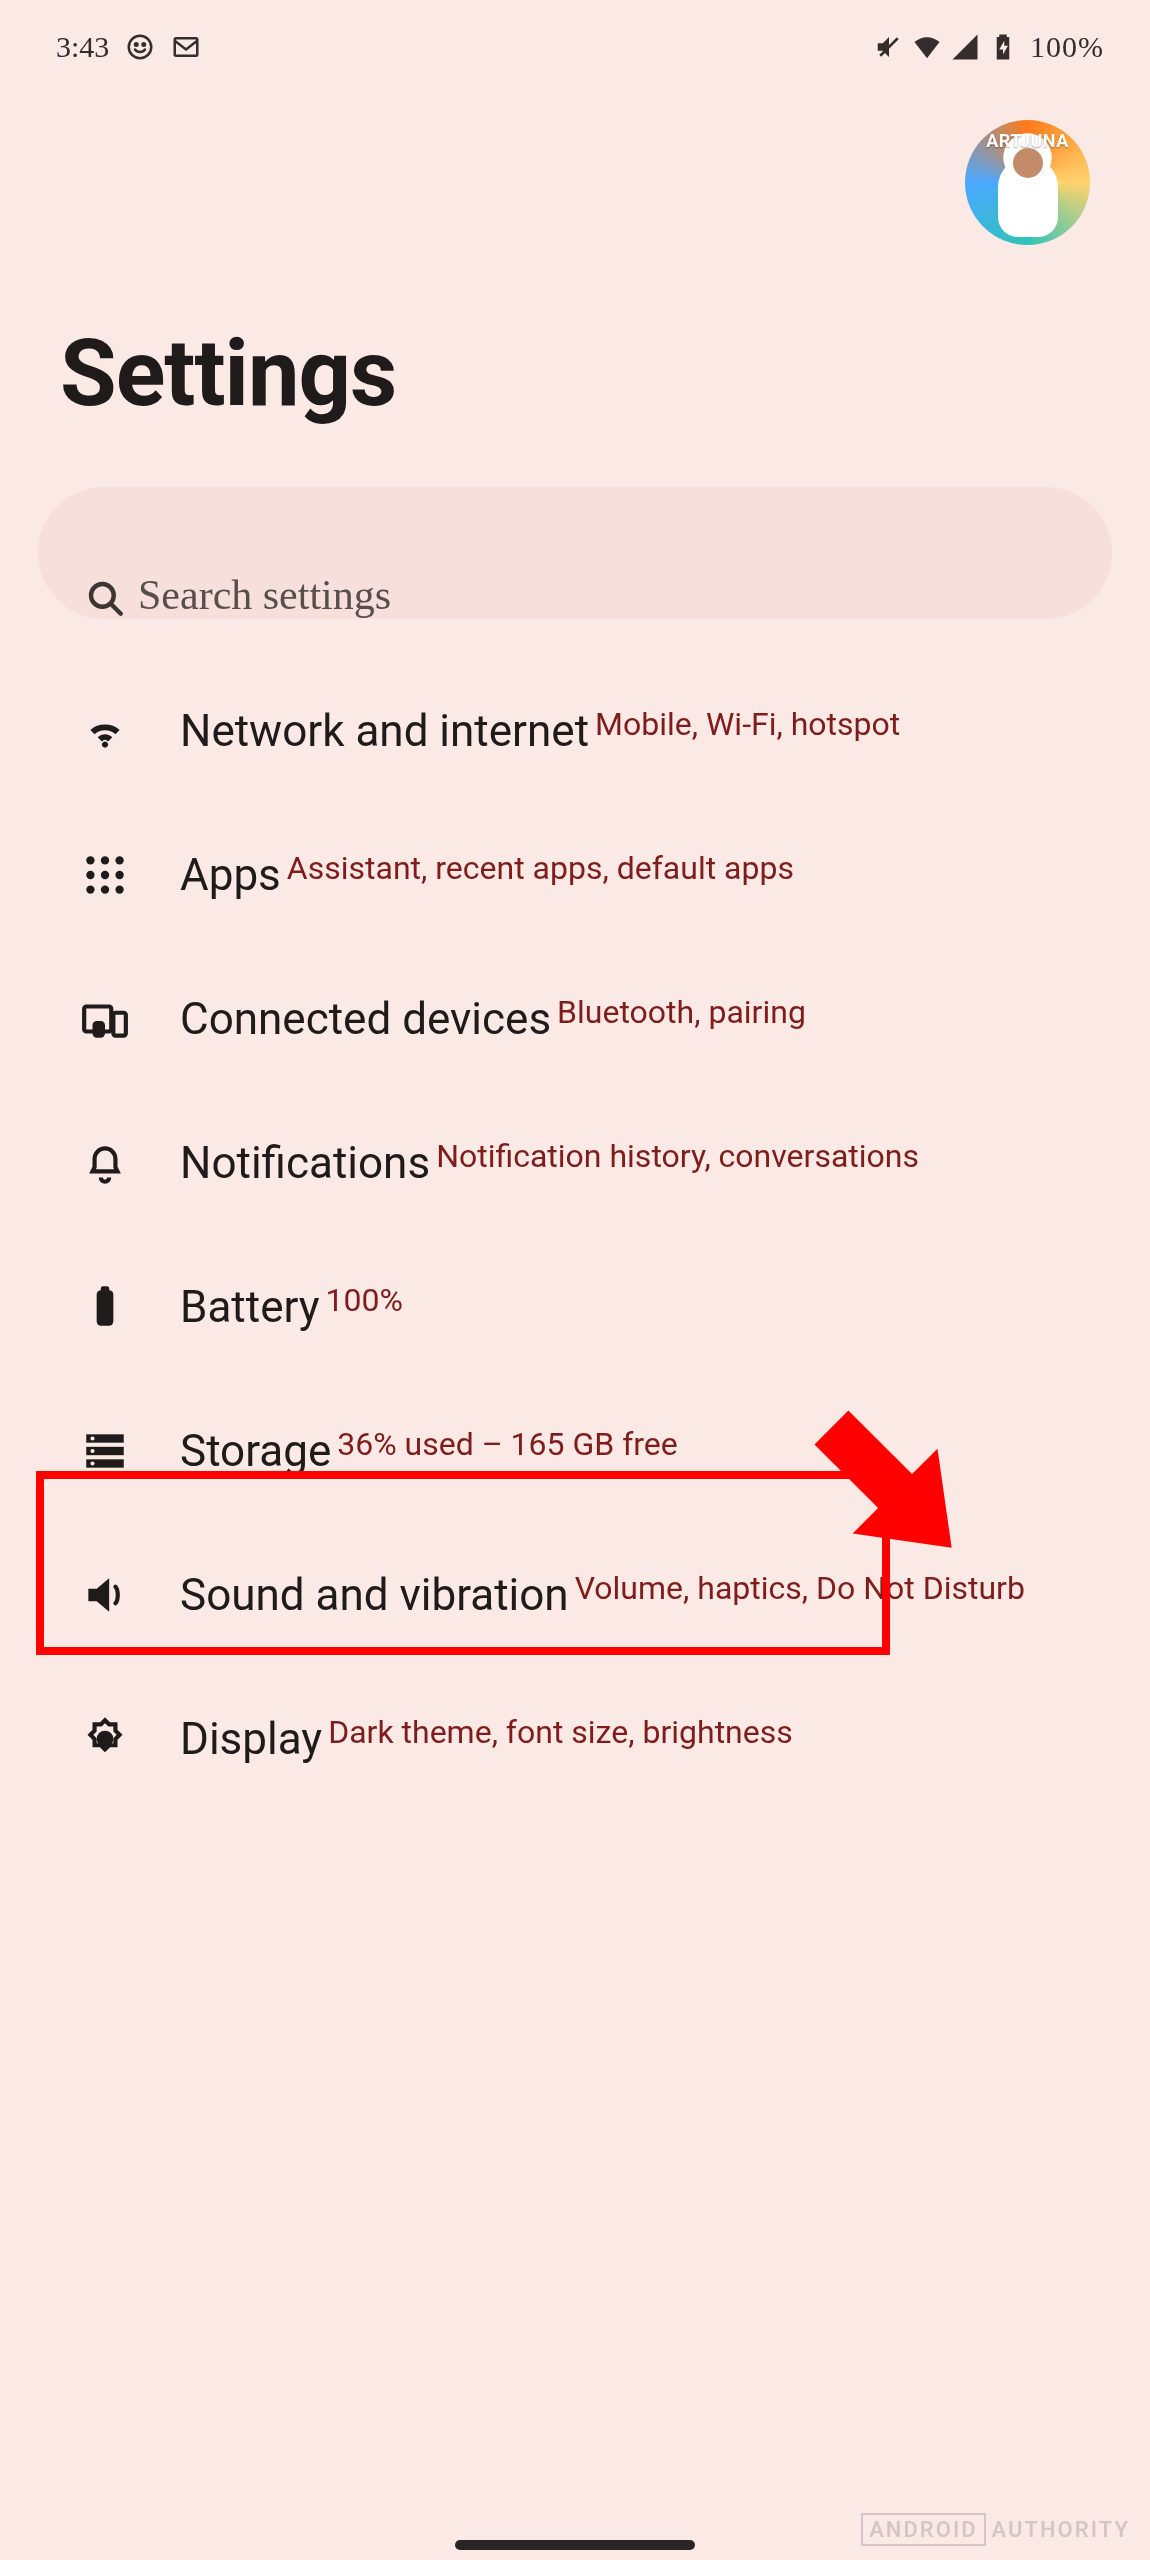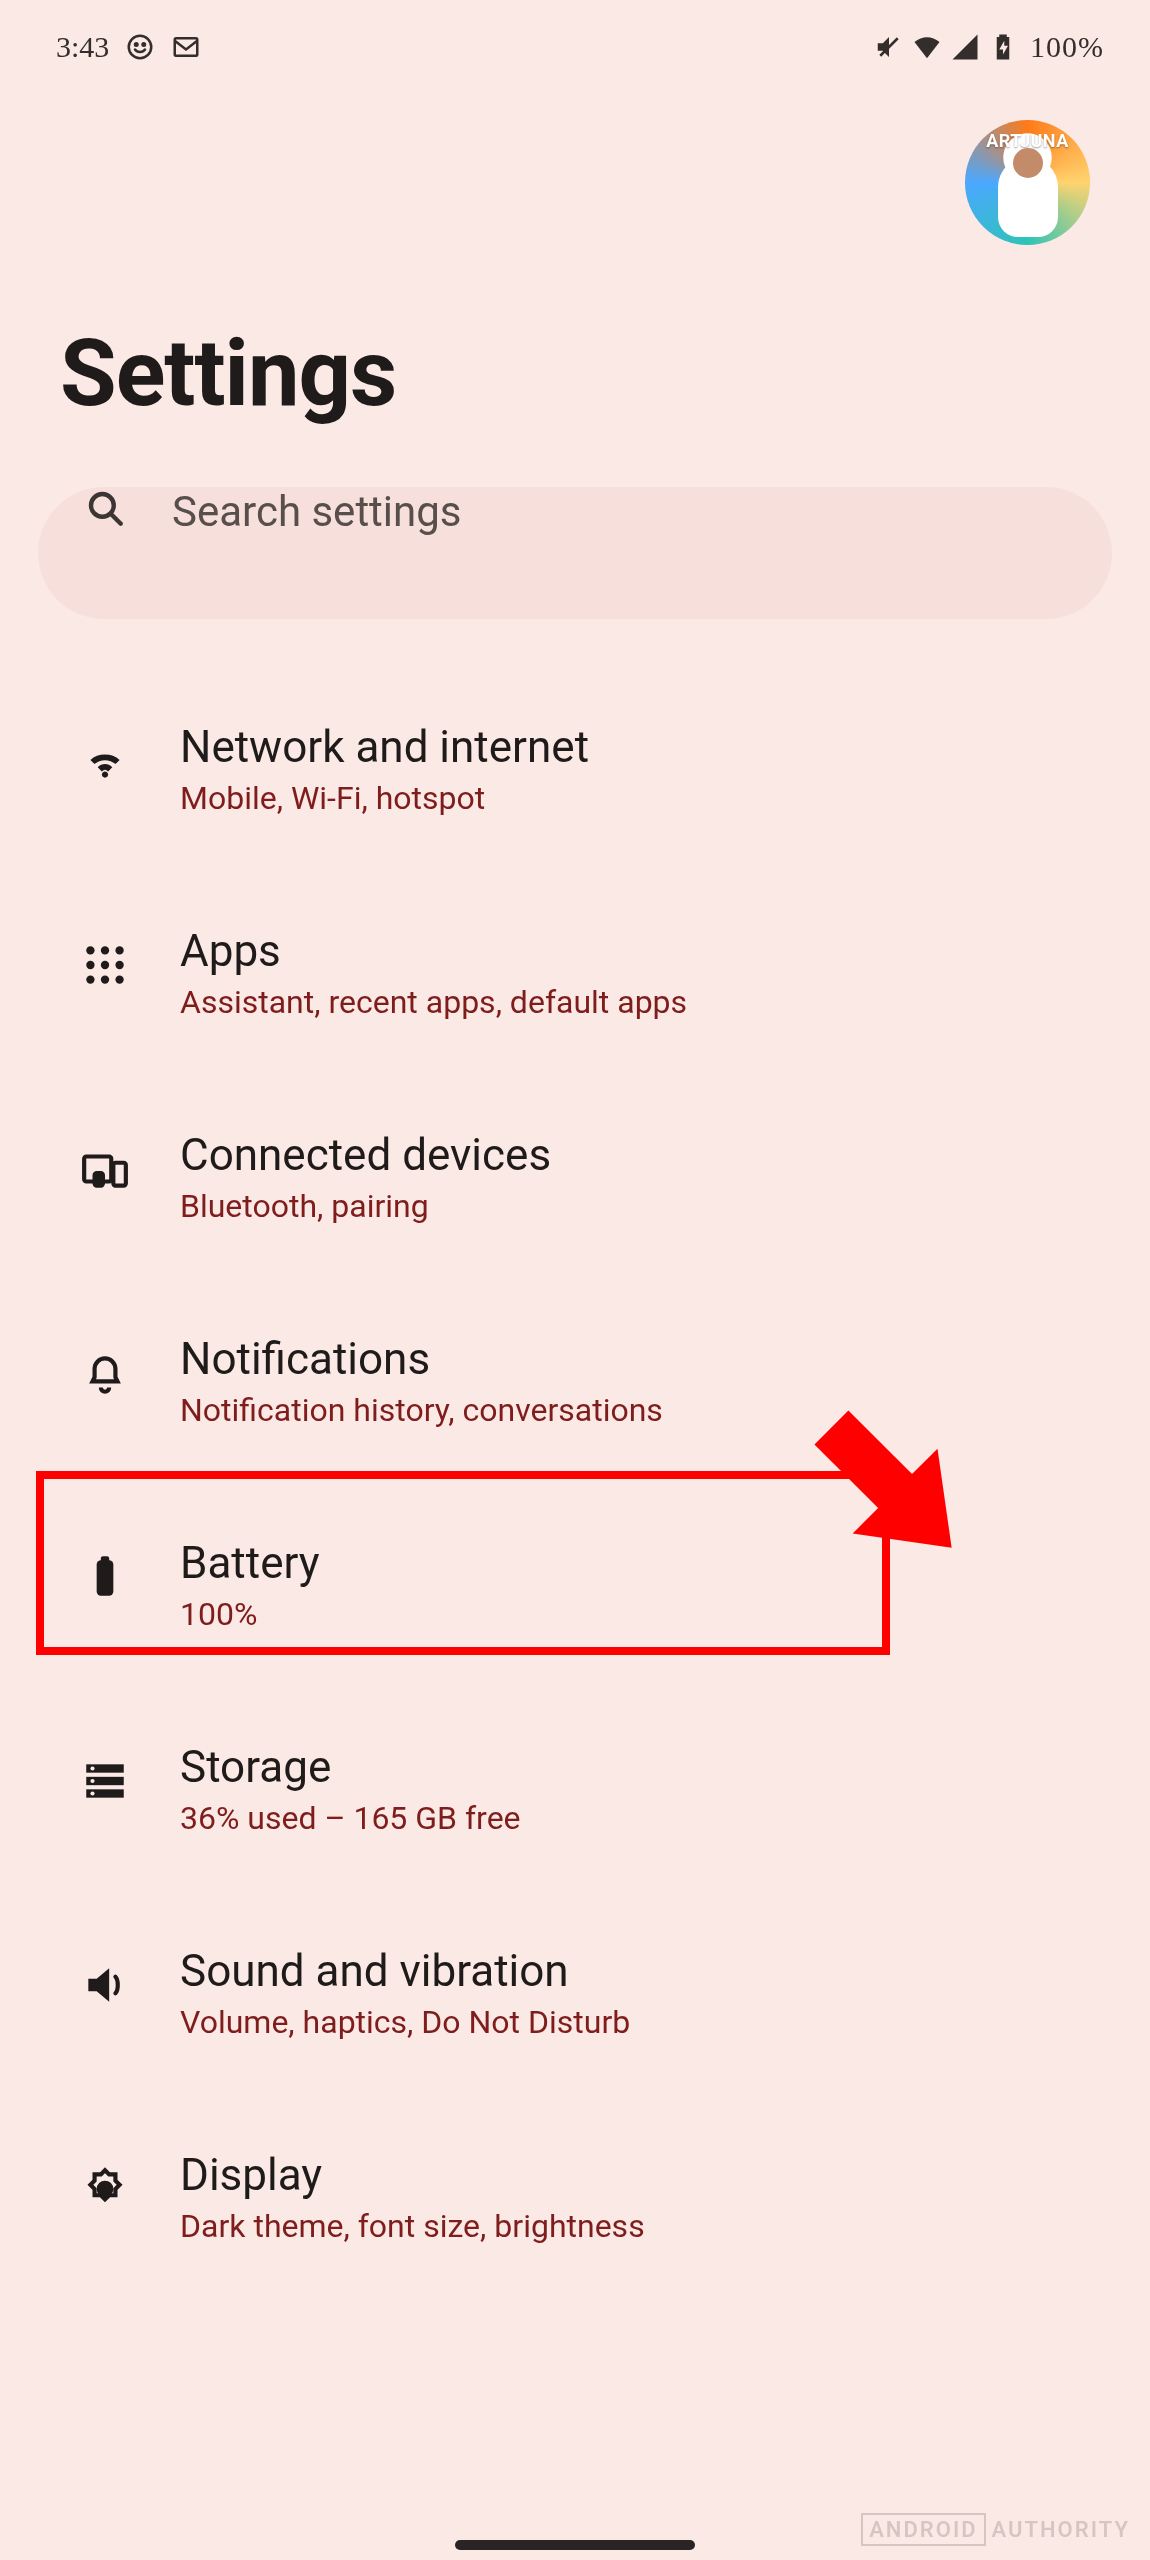--- a/index.html
+++ b/index.html
@@ -62,43 +62,44 @@
     font-size: 92px;
     font-weight: 700;
     margin-top: 100px;
     color: #1f1b1a;
     letter-spacing: -1px;
   }
 
   
   .search-wrap { padding: 60px 38px 0 38px; }
   .search {
-    display: flex; align-items: flex-start; gap: 46px;
+    display: flex; align-items: flex-end; gap: 12px;
     background: #f7e0db;
     border-radius: 70px;
     height: 132px;
     padding: 0 46px;
+    font-family: Liberation Serif, serif;
   }
   .search .icon { width: 42px; height: 42px; color: #3b3533; }
   .search .ph { font-size: 42px; color: #584f4c; }
 
   
   .list { padding: 40px 0 0 0; }
   .item {
     display: flex; align-items: center; gap: 50px;
     padding: 46px 60px 46px 80px;
     position: relative;
   }
   .item .icon {
     width: 50px; height: 50px; flex: 0 0 50px;
     display: flex; align-items: center; justify-content: center;
     color: #1f1b1a;
   }
   .item .icon svg { width: 100%; height: 100%; }
-  .item .texts { display: flex; flex-direction: column; gap: 6px; margin-top: 16px; }
+  .item .texts { display: flex; flex-direction: row; gap: 6px; }
   .item .title { font-size: 44px; font-weight: 400; color: #1f1b1a; }
   .item .sub { font-size: 32px; color: #7f1d1d; }
 
   
   .highlight-box {
     position: absolute;
     left: 36px; right: 260px;
     top: 1471px;
     height: 184px;
     border: 8px solid #ff0000;

